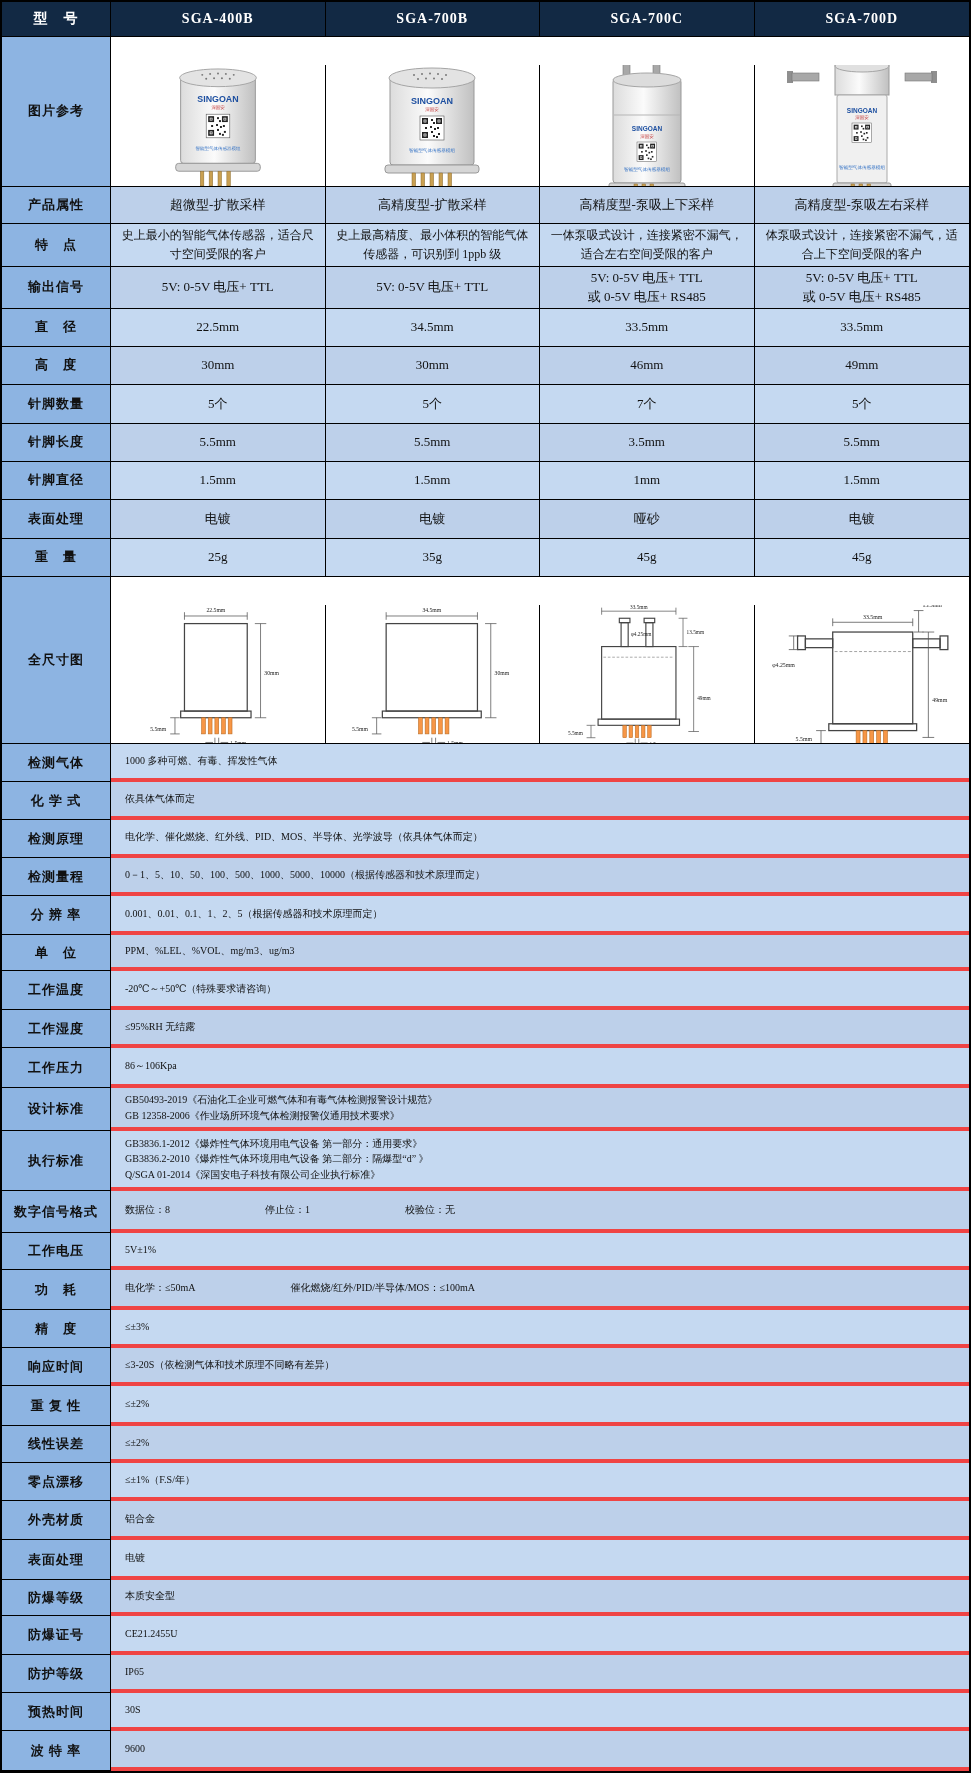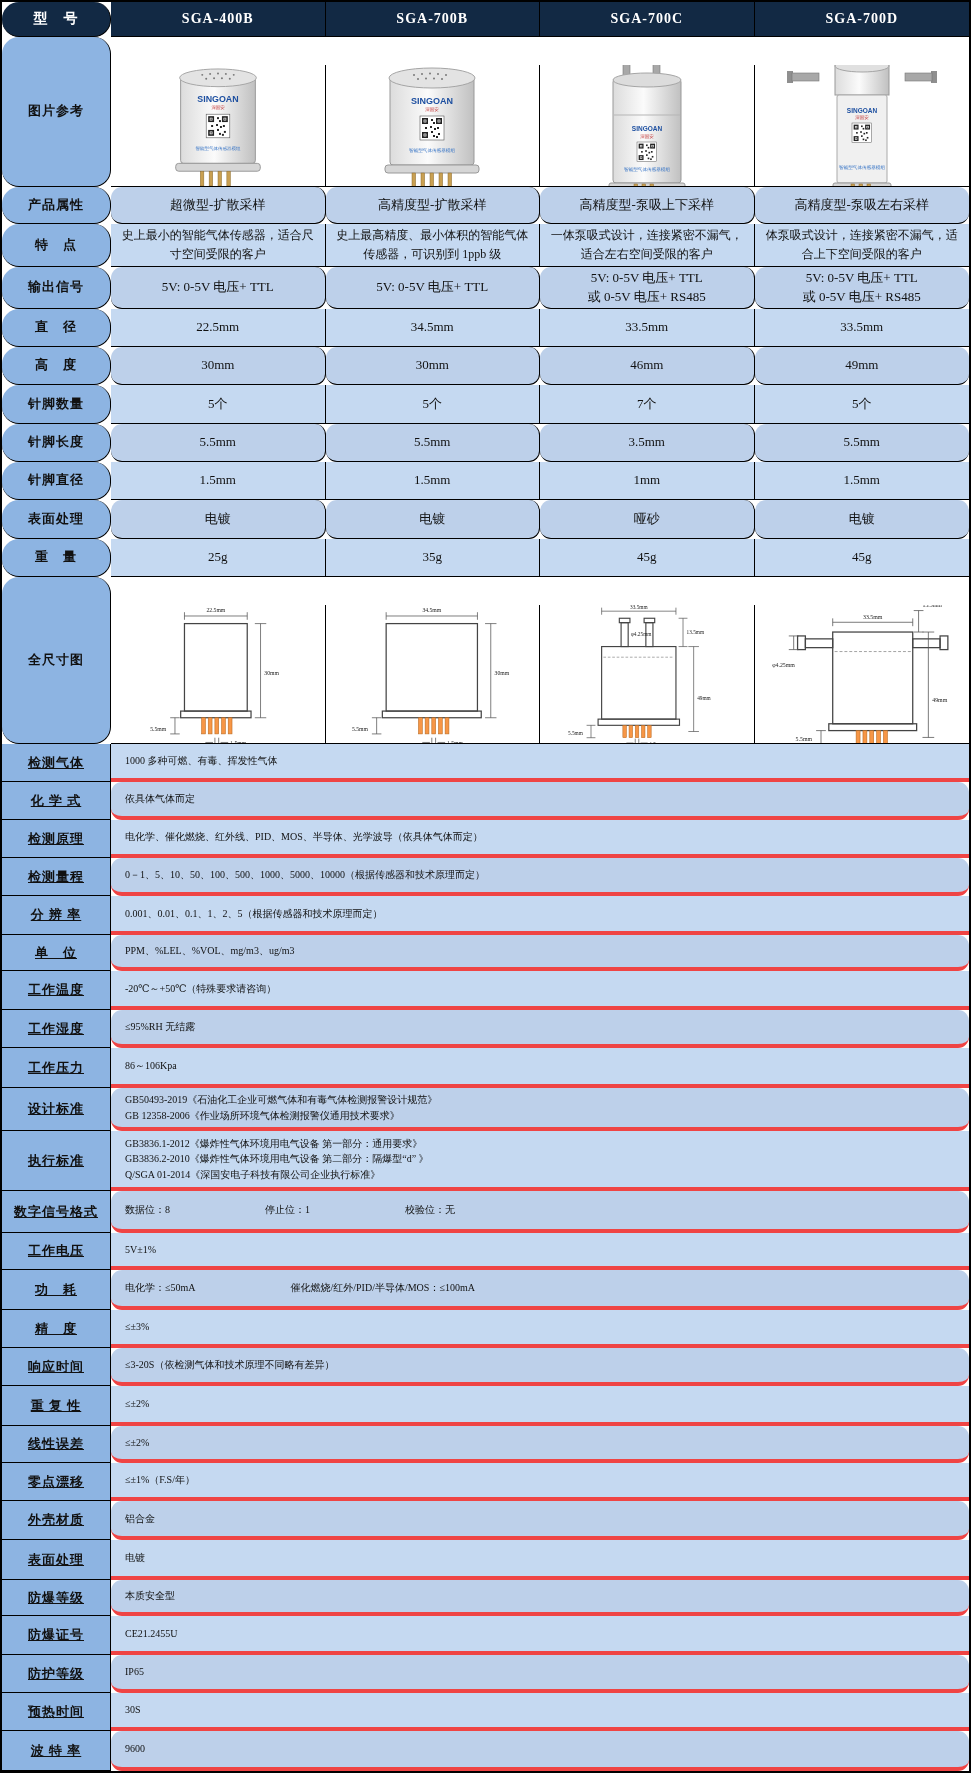--- a/index.html
+++ b/index.html
@@ -16,33 +16,33 @@
     grid-template-rows:35px 150px 37px 43px 42px 38px 38px 39px 38px 38px 39px 38px 167px;
   }
   .c{
     box-sizing:border-box;
     border-right:1px solid #000;border-bottom:1px solid #000;
     display:flex;align-items:center;justify-content:center;
     text-align:center;font-size:13px;line-height:1.45;
     padding:1px 5px;overflow:hidden;
   }
   .c.last{border-right:none;}
-  .lbl{background:#8DB4E2;font-weight:bold;font-size:13px;letter-spacing:1px;border-radius:17px;}
+  .lbl{background:#8DB4E2;font-weight:bold;font-size:13px;letter-spacing:1px;}
   .hdr{background:#122944;color:#fff;font-weight:bold;font-size:14px;letter-spacing:1px;}
   .lt{background:#C5D9F1;}
-  .dk{background:#BDD0EA;border-radius:11px;}
+  .dk{background:#BDD0EA;}
   .wh{background:#fff;margin-top:28px;}
   .feat{font-size:12px;line-height:1.6;padding:2px 8px;}
   
   .frow{display:flex;box-sizing:border-box;}
   .frow .fl{
     width:109px;flex:0 0 109px;box-sizing:border-box;
     border-right:1px solid #000;border-bottom:1px solid #000;
     background:#8DB4E2;font-weight:bold;font-size:13px;letter-spacing:1px;
-    display:flex;align-items:center;justify-content:center;text-align:right;text-decoration:underline;
+    display:flex;align-items:center;justify-content:center;text-align:right;
   }
   .frow .fv{
     flex:1;box-sizing:border-box;border-bottom:4px solid #ef4444;
     display:flex;flex-direction:column;justify-content:center;
     font-size:10px;line-height:1.55;padding:2px 4px 2px 14px;text-align:left;
   }
   .parts span{margin-right:95px;}
   .dims{font:6px "Liberation Serif","DejaVu Serif",serif;fill:#222;}
   .brand{font:bold 9px "Liberation Sans","DejaVu Sans",sans-serif;fill:#1d4fa0;}
   .brand2{font:bold 6.5px "Liberation Sans","DejaVu Sans",sans-serif;fill:#1d4fa0;}

